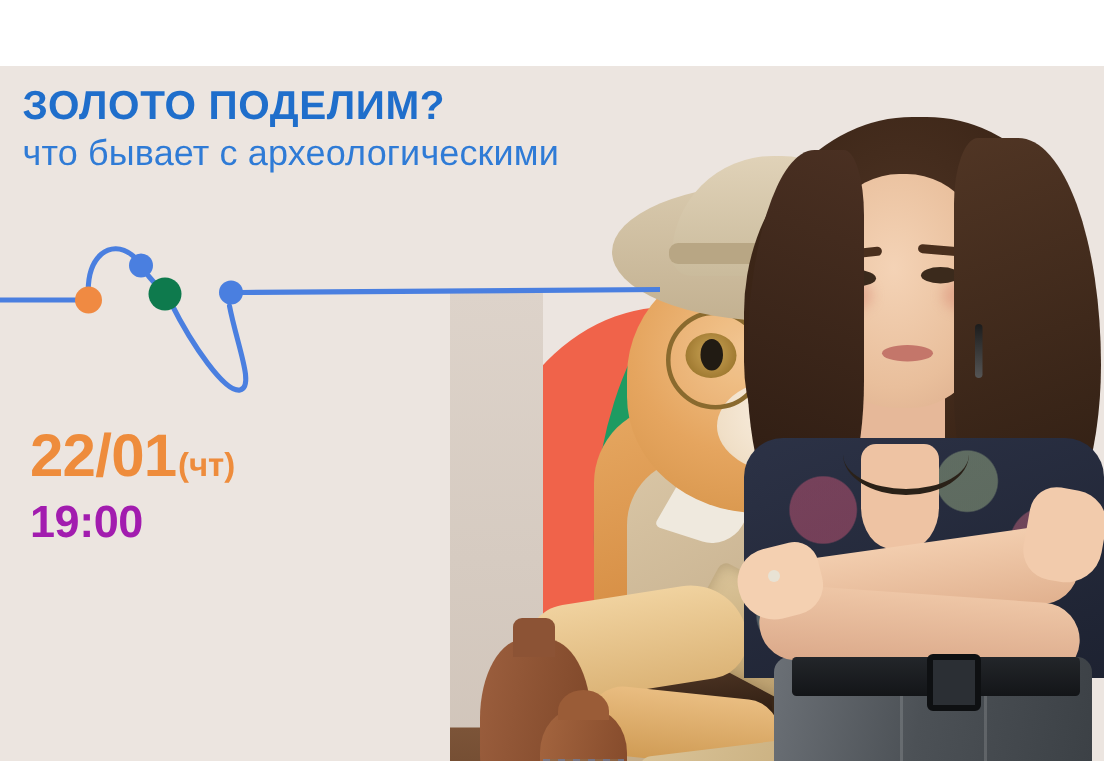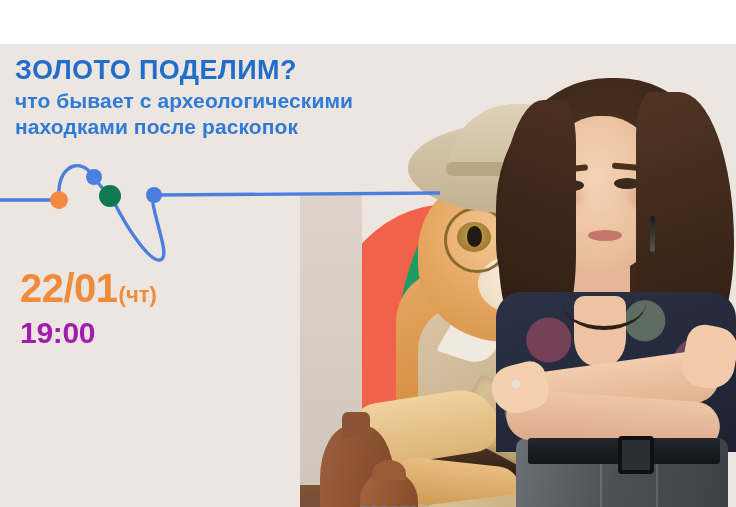--- a/index.html
+++ b/index.html
@@ -552,31 +552,31 @@
     margin: 0;
     font-size: 27px;
     font-weight: 700;
     letter-spacing: 0.4px;
     color: #1f6ecb;
     line-height: 1.08;
     text-transform: uppercase;
   }
   .headline-sub {
     margin: 3px 0 0 0;
-    font-size: 21px;
-    font-weight: 700;
+    font-size: 24px;
+    font-weight: 400;
     letter-spacing: 0.1px;
     color: #2f7bd6;
     line-height: 1.22;
   }
 
   .datetime {
     position: absolute;
     left: 20px;
-    top: 224px;
+    top: 240px;
   }
   .date-row {
     display: flex;
     align-items: baseline;
     gap: 1px;
   }
   .date-main {
     font-size: 40px;
     font-weight: 700;
     color: #ee8c3c;
@@ -689,21 +689,20 @@
     <div class="w-hand-r"></div>
     <div class="w-ring"></div>
     <div class="w-waistbelt"></div>
     <div class="w-belt-buckle"></div>
   </div>
 
   <div class="headline">
     <h1 class="headline-main">ЗОЛОТО ПОДЕЛИМ?</h1>
     <p class="headline-sub">
       <span>что бывает с археологическими</span><br>
-      <span>находками после раскопок</span>
     </p>
   </div>
 
   <svg class="squiggle" viewBox="0 0 440 118">
 
     <path d="M0,48 L52,48" stroke="#4a7fe0" stroke-width="3.4" fill="none"></path>
 
     <path d="M59,47 C57,18 74,7 88,18 C92,21 92,23 94,25" stroke="#4a7fe0" stroke-width="3.4" fill="none" stroke-linecap="round"></path>
 
     <path d="M99,32 L105,39" stroke="#4a7fe0" stroke-width="3.4" fill="none" stroke-linecap="round"></path>

